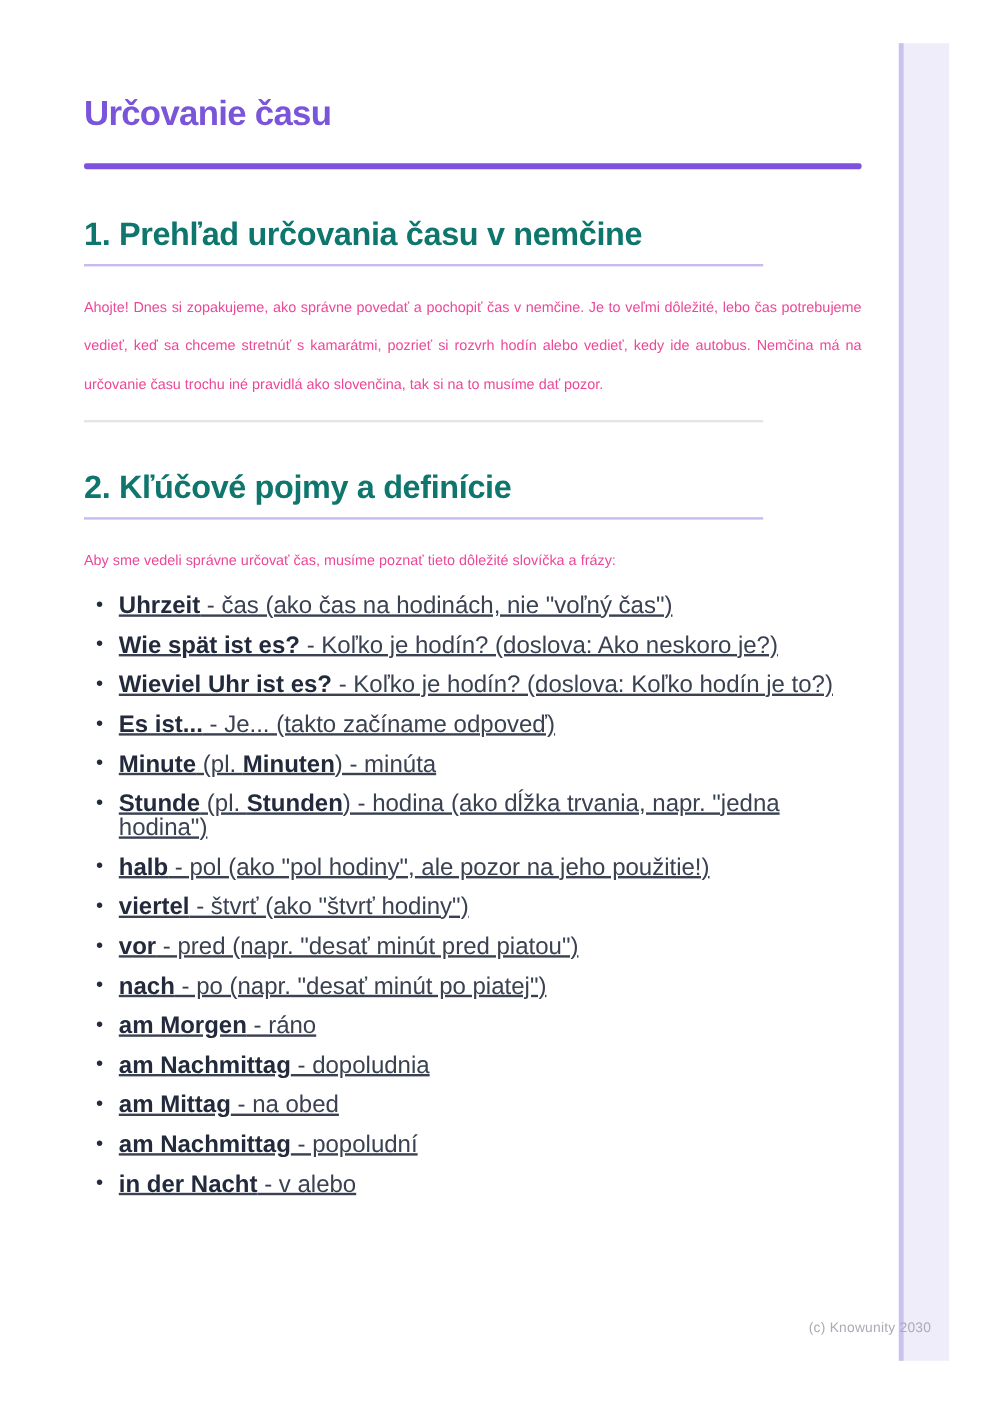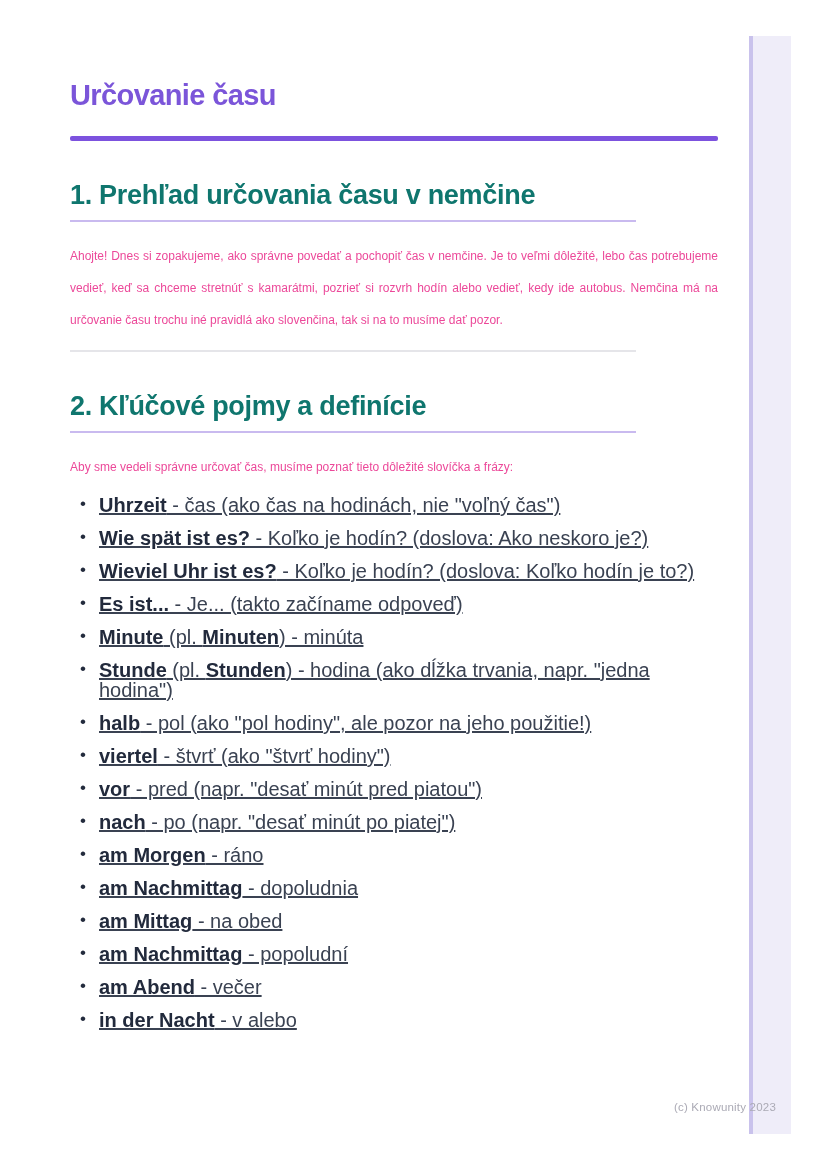--- a/index.html
+++ b/index.html
@@ -102,21 +102,21 @@
     font-size: 11.5px;
     letter-spacing: 0.2px;
     color: #ABAAB5;
     z-index: 2;
   }
 </style>
 </head>
 <body>
 
 <div class="side-bar"></div>
-<div class="footer-note">(c) Knowunity 2023</div>
+<div class="footer-note">(c) Knowunity 2030</div>
 
 <div class="content">
 
   <h1 class="page-title">Určovanie času</h1>
   <div class="title-rule"></div>
 
   <h2 class="section-heading">1. Prehľad určovania času v nemčine</h2>
   <div class="heading-underline"></div>
 
   <p class="body-paragraph">Ahojte! Dnes si zopakujeme, ako správne povedať a pochopiť čas v nemčine. Je to veľmi dôležité, lebo čas potrebujeme vedieť, keď sa chceme stretnúť s kamarátmi, pozrieť si rozvrh hodín alebo vedieť, kedy ide autobus. Nemčina má na určovanie času trochu iné pravidlá ako slovenčina, tak si na to musíme dať pozor.</p>
@@ -136,17 +136,16 @@
       <li><span class="term-b">Minute</span><span> (pl. </span><span class="term-b">Minuten</span><span>) - minúta</span></li>
       <li><span class="term-b">Stunde</span><span> (pl. </span><span class="term-b">Stunden</span><span>) - hodina (ako dĺžka trvania, napr. "jedna hodina")</span></li>
       <li><span class="term-b">halb</span><span> - pol (ako "pol hodiny", ale pozor na jeho použitie!)</span></li>
       <li><span class="term-b">viertel</span><span> - štvrť (ako "štvrť hodiny")</span></li>
       <li><span class="term-b">vor</span><span> - pred (napr. "desať minút pred piatou")</span></li>
       <li><span class="term-b">nach</span><span> - po (napr. "desať minút po piatej")</span></li>
       <li><span class="term-b">am Morgen</span><span> - ráno</span></li>
       <li><span class="term-b">am Nachmittag</span><span> - dopoludnia</span></li>
       <li><span class="term-b">am Mittag</span><span> - na obed</span></li>
       <li><span class="term-b">am Nachmittag</span><span> - popoludní</span></li>
-      <li><span class="term-b">am Abend</span><span> - večer</span></li>
       <li><span class="term-b">in der Nacht</span><span> - v alebo</span></li>
     </ul>
 
 </div>
 
 </body></html>

